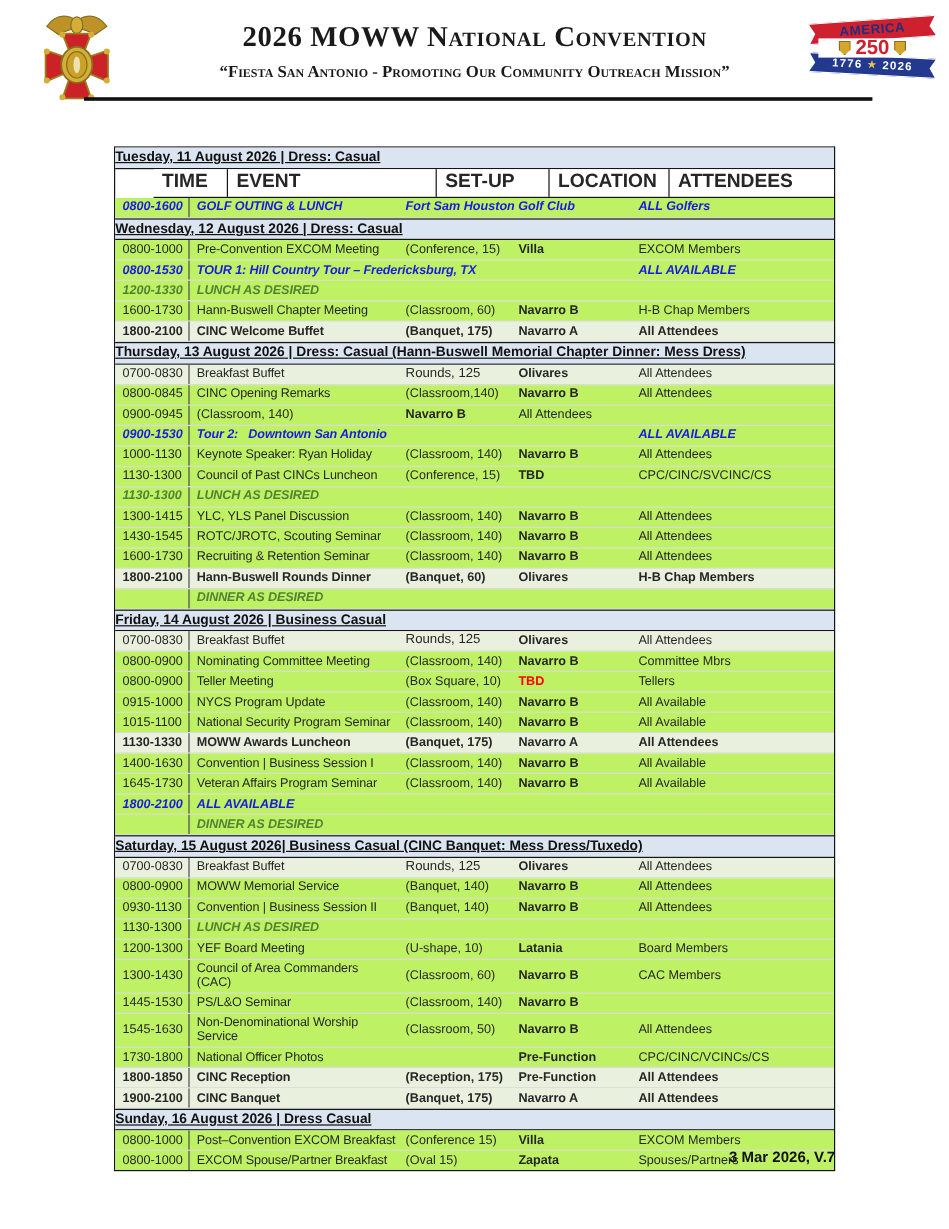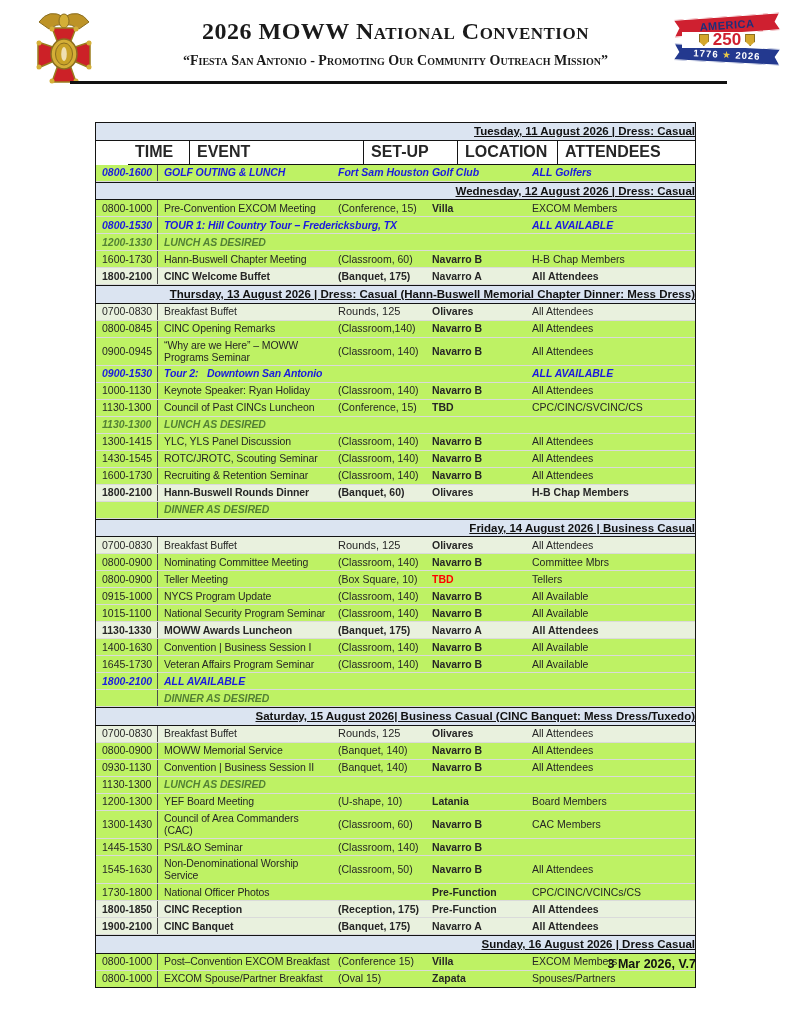--- a/index.html
+++ b/index.html
@@ -50,21 +50,21 @@
     border:1px solid #fff; letter-spacing:1px;
   }
   .a250-bot .sep-star { color:#e8c84a; }
 
   
   .schedule {
     position:absolute; left:95px; top:122px; width:601px;
     border:1.5px solid #141414; box-sizing:border-box;
   }
   .day-header {
-    background:#dbe4f1; text-align:right; font-weight:700; font-size:11.5px;
+    background:#dbe4f1; text-align:left; font-weight:700; font-size:11.5px;
     color:#111; text-decoration:underline; padding:2px 0 2.5px 0;
     border-bottom:1.5px solid #141414;
   }
   .day-header + .day-header, .row + .day-header { border-top:1.5px solid #141414; }
 
   .col-header-row {
     display:grid; grid-template-columns:62px 174px 94px 100px 1fr;
     font-weight:700; font-size:16px; border-bottom:1.5px solid #141414;
     background:#fff; align-items:center;margin-left:32px;
   }
@@ -201,21 +201,20 @@
       </div>
       <div class="row">
         <div class="cell cell-time ">0800-0845</div>
         <div class="cell cell-event">CINC Opening Remarks</div>
         <div class="cell ">(Classroom,140)</div>
         <div class="cell cell-location">Navarro B</div>
         <div class="cell ">All Attendees</div>
       </div>
       <div class="row">
         <div class="cell cell-time ">0900-0945</div>
-        <div class="cell cell-event wrap2">“Why are we Here” – MOWW Programs Seminar</div>
         <div class="cell ">(Classroom, 140)</div>
         <div class="cell cell-location">Navarro B</div>
         <div class="cell ">All Attendees</div>
       </div>
       <div class="row">
         <div class="cell cell-time c-blue">0900-1530</div>
         <div class="cell cell-event span-2to5 c-blue">Tour 2:   Downtown San Antonio</div>
         <div class="cell c-blue">ALL AVAILABLE</div>
       </div>
       <div class="row">

